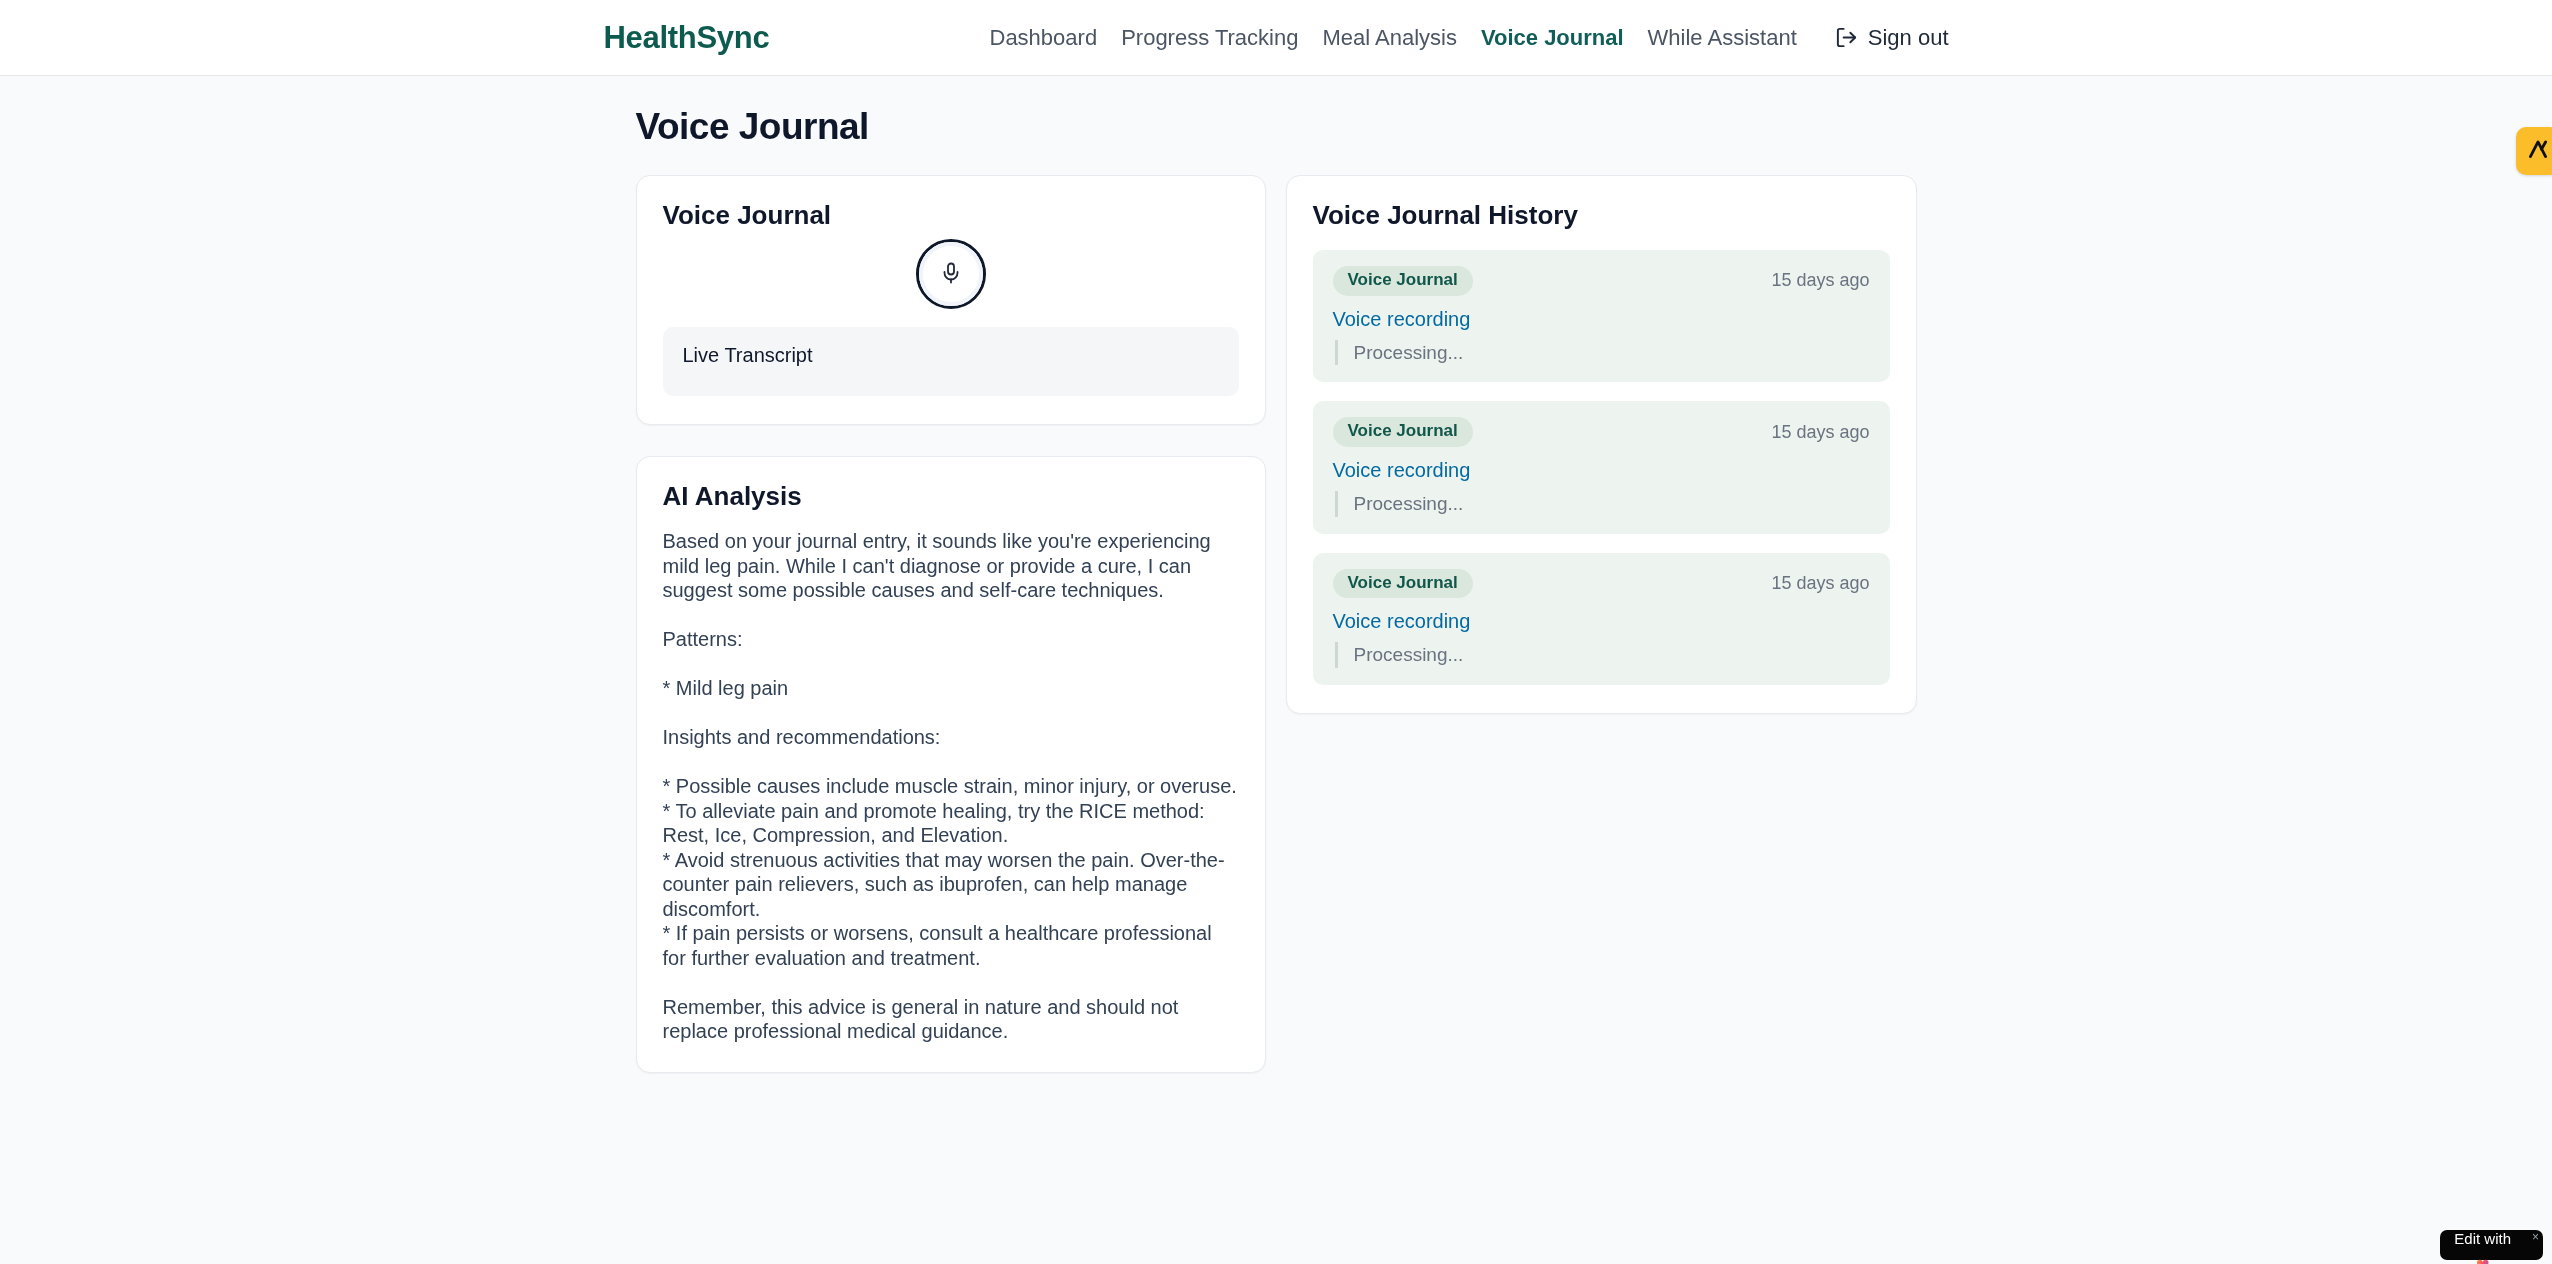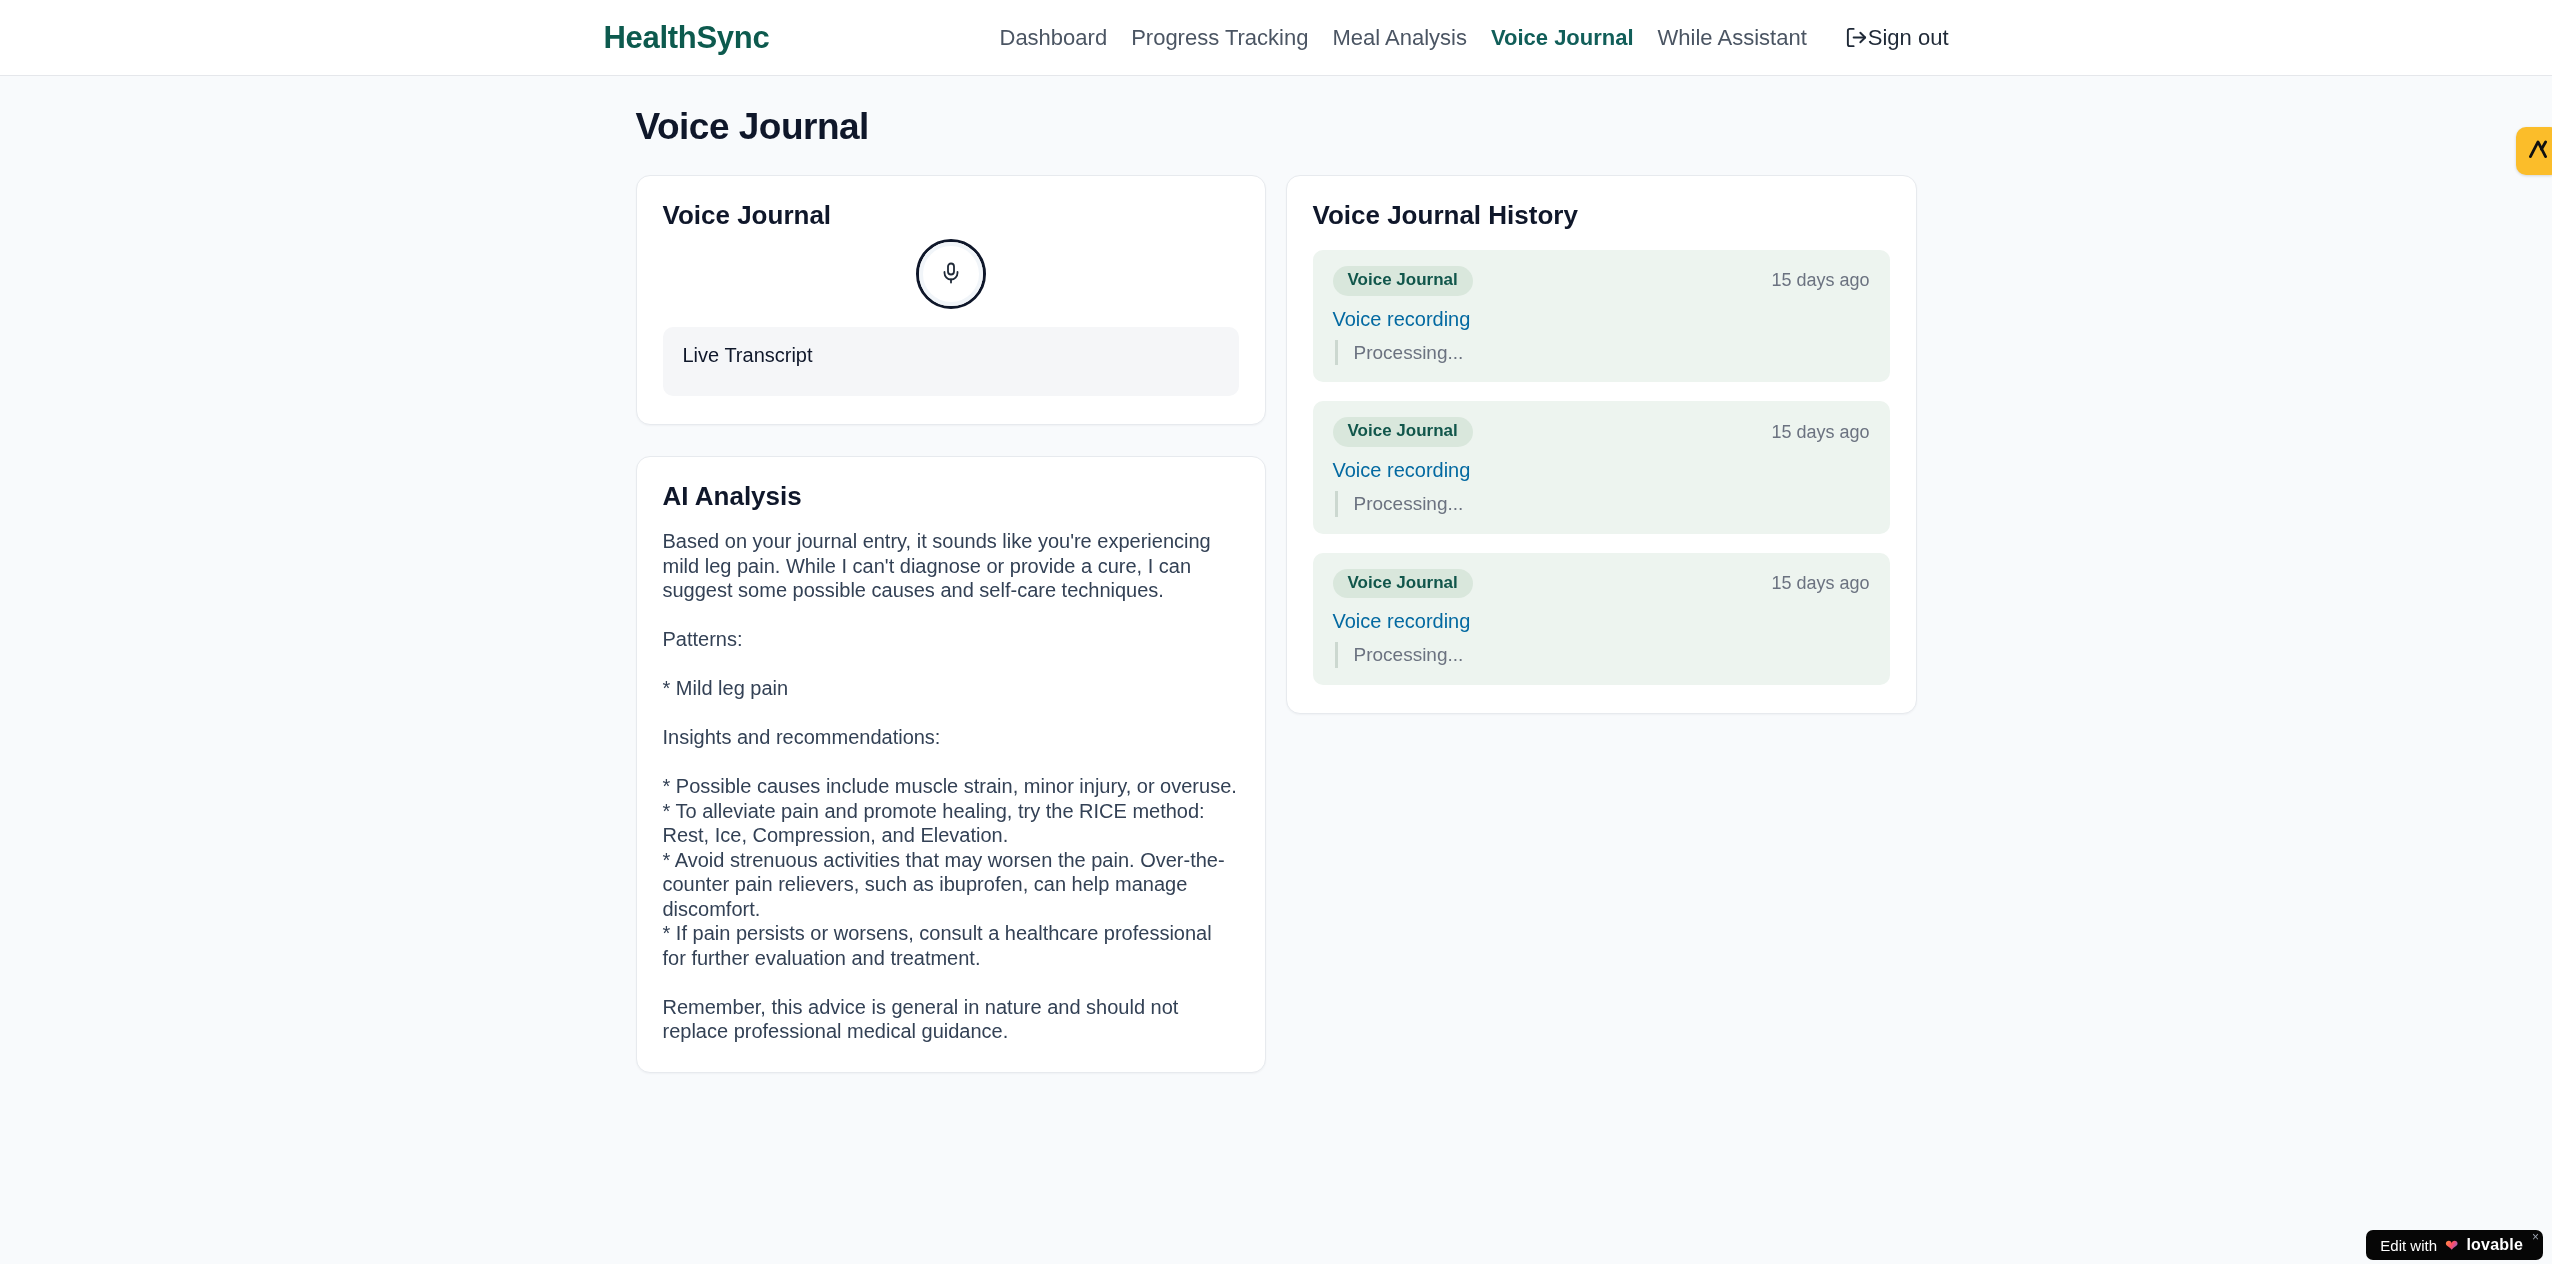--- a/index.html
+++ b/index.html
@@ -18,21 +18,21 @@
     width:1345px; height:100%; margin:0 auto;
     display:flex; align-items:center; justify-content:space-between;
   }
   .logo { font-size:31px; font-weight:700; color:#0d5a4e; letter-spacing:-0.3px; cursor:pointer; }
   .nav { display:flex; align-items:flex-end; }
   .nav-link {
     font-size:22px; color:#4b5563; margin-left:24px; cursor:pointer; white-space:nowrap;
   }
   .nav-link.active { color:#115e59; font-weight:600; }
   .signout {
-    display:flex; align-items:center; margin-left:38px;
+    display:flex; align-items:center; gap:10px; margin-left:38px;
     font-size:22px; color:#1f2937; font-weight:500; cursor:pointer;
   }
   .signout svg { display:block; }
 
   
   .main { width:1281px; margin:0 auto; padding-top:30px; }
   .page-title { font-size:37px; font-weight:700; color:#0f172a; letter-spacing:-0.5px; }
 
   .grid { display:grid; grid-template-columns:630px 631px; gap:31px 20px; margin-top:27px; align-items:start; }
   .col { display:flex; flex-direction:column; gap:31px; }
@@ -89,22 +89,22 @@
     position:absolute; top:127px; right:-8px; width:44px; height:48px;
     background:#fbbd2a; border-radius:10px;
     display:flex; align-items:center; justify-content:flex-start;
     padding-left:9px; cursor:pointer; box-shadow:0 1px 3px rgba(0,0,0,.15);
   }
 
   
   .lovable {
     position:absolute; right:9px; bottom:4px; height:30px;
     background:#060606; border-radius:7px; color:#ffffff;
-    display:flex; align-items:center; gap:8px; padding:0 20px 0 14px;
-    font-size:15px; cursor:pointer;
+    display:flex; align-items:center; gap:8px; padding:0 32px 0 14px;
+    font-size:15px; cursor:pointer;flex-direction:column;
   }
   .lovable .heart {
     font-size:16px;
     background:linear-gradient(120deg,#ff9a3c 10%,#ff4d67 50%,#4d6bff 95%);
     -webkit-background-clip:text; background-clip:text; color:transparent;
   }
   .lovable .brand { font-weight:700; font-size:16px; letter-spacing:0.2px; }
   .lovable .close {
     position:absolute; top:1px; right:4px; font-size:12px; color:#9ca3af; line-height:1;
   }

